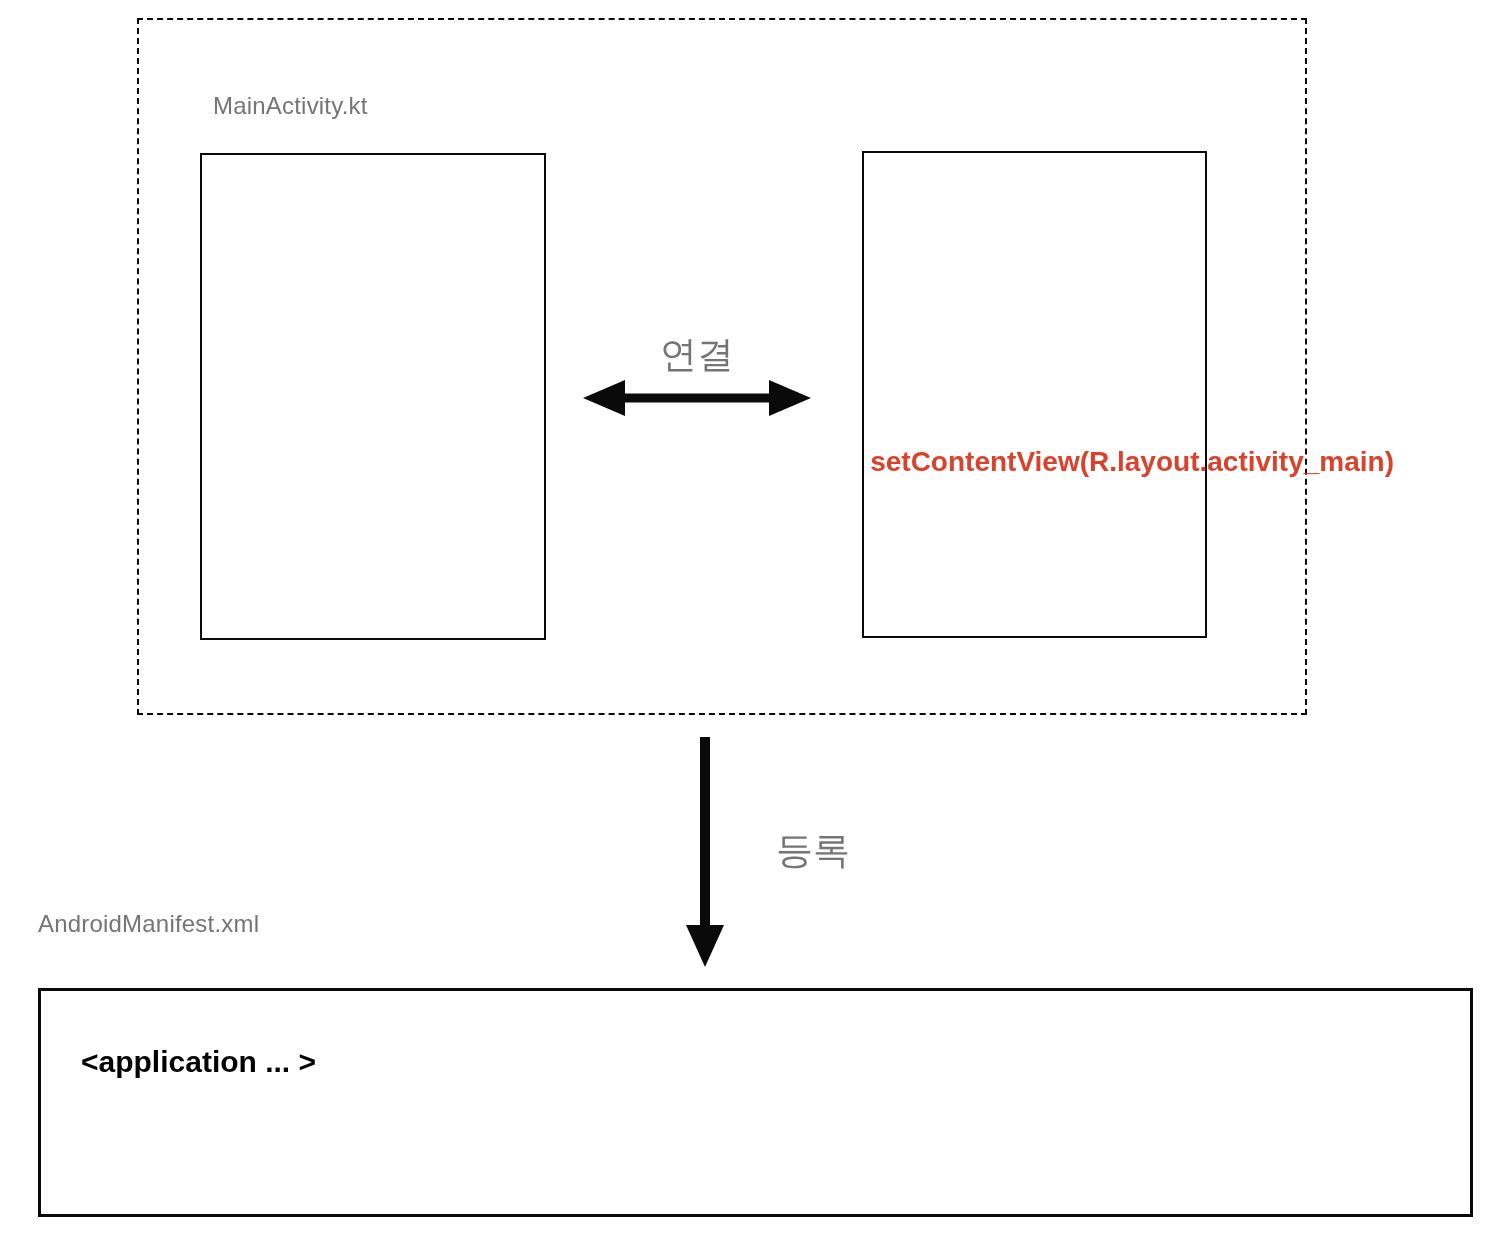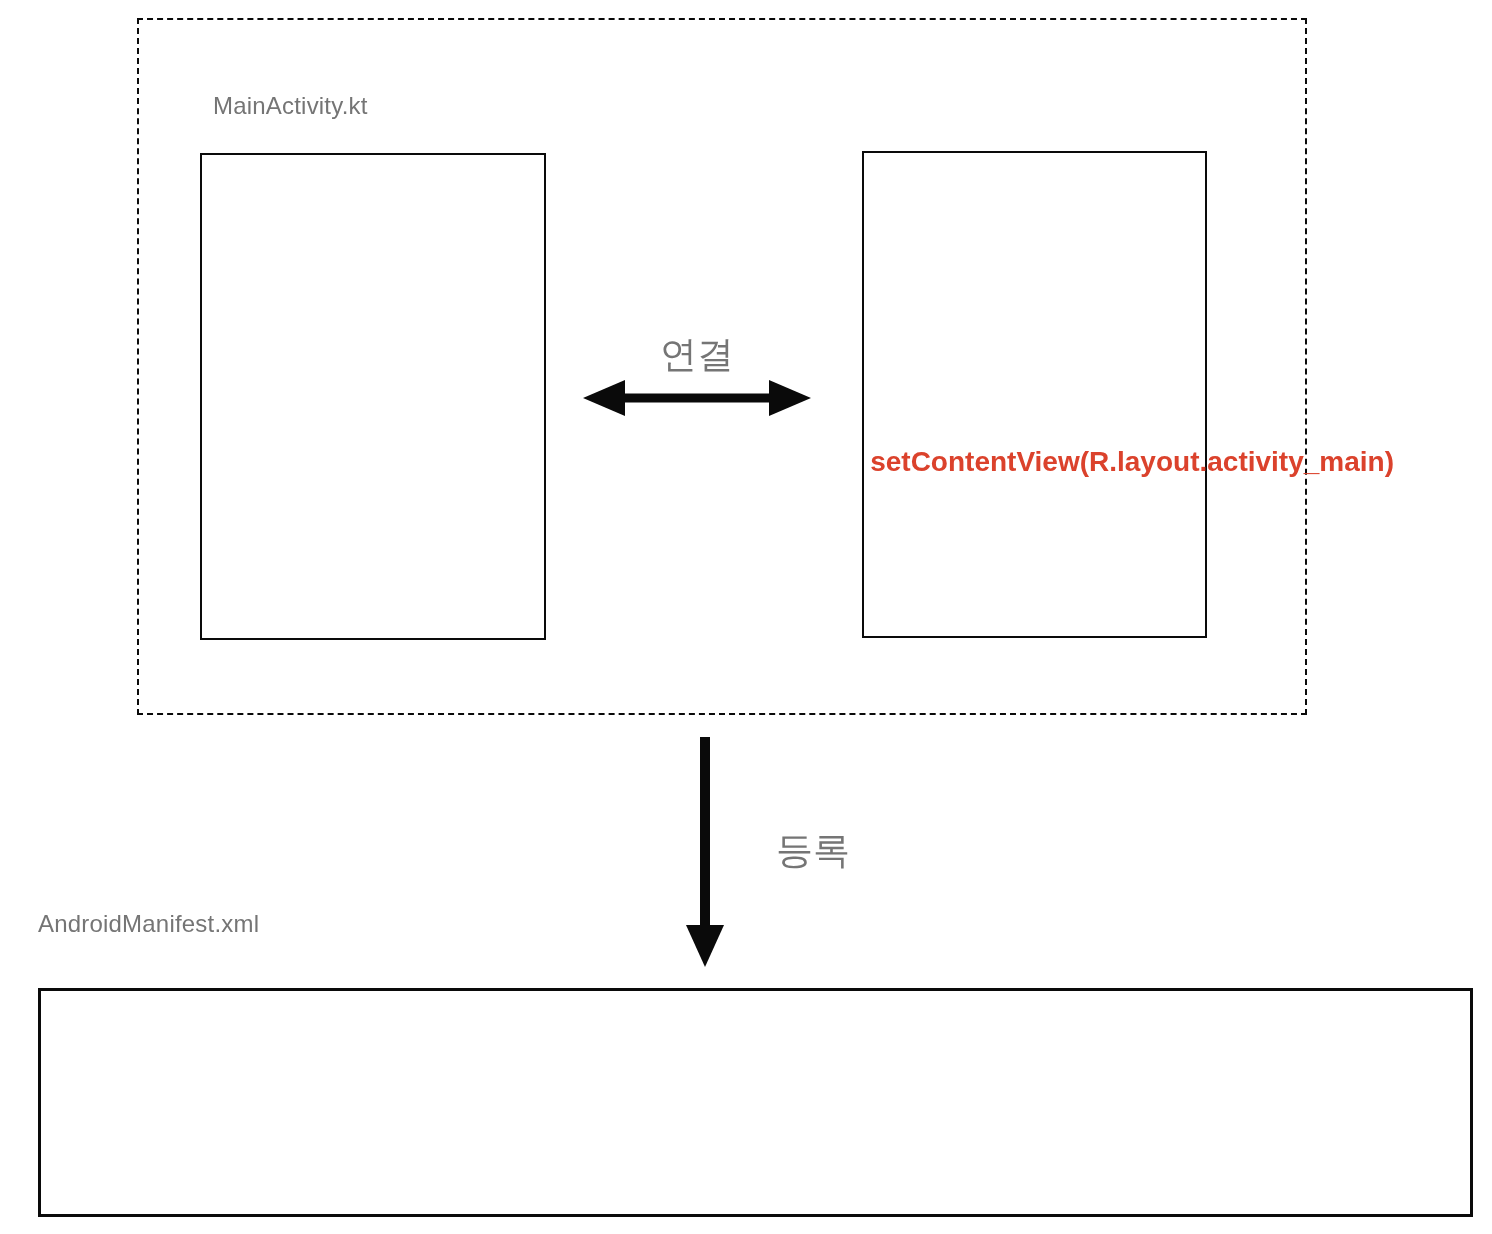--- a/index.html
+++ b/index.html
@@ -126,16 +126,17 @@
     <rect x="23" y="0" width="10" height="192"></rect>
     <polygon points="9,188 47,188 28,230"></polygon>
   </svg>
 
   <div class="korean-label register-label">등록</div>
 
   <div class="file-label label-manifest">AndroidManifest.xml</div>
 
   <div class="manifest-box">
     <div class="code">
+      <div class="code-line">&lt;application ... &gt;</div>
     </div>
   </div>
 
 </div>
 
 </body></html>

